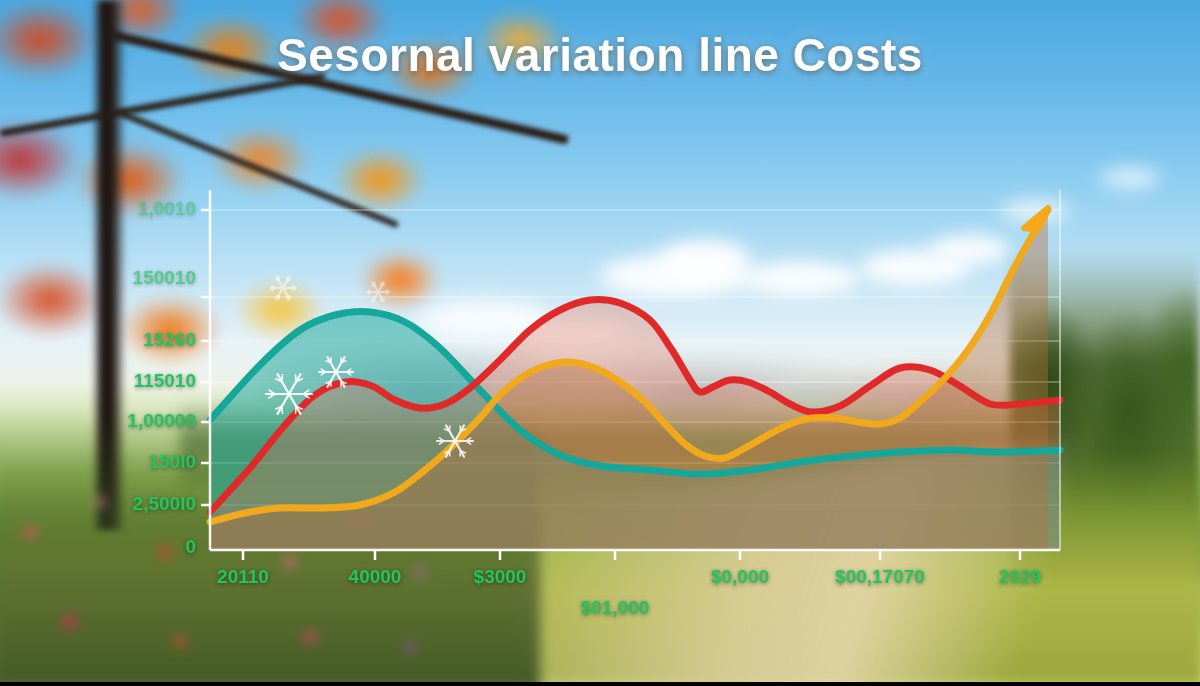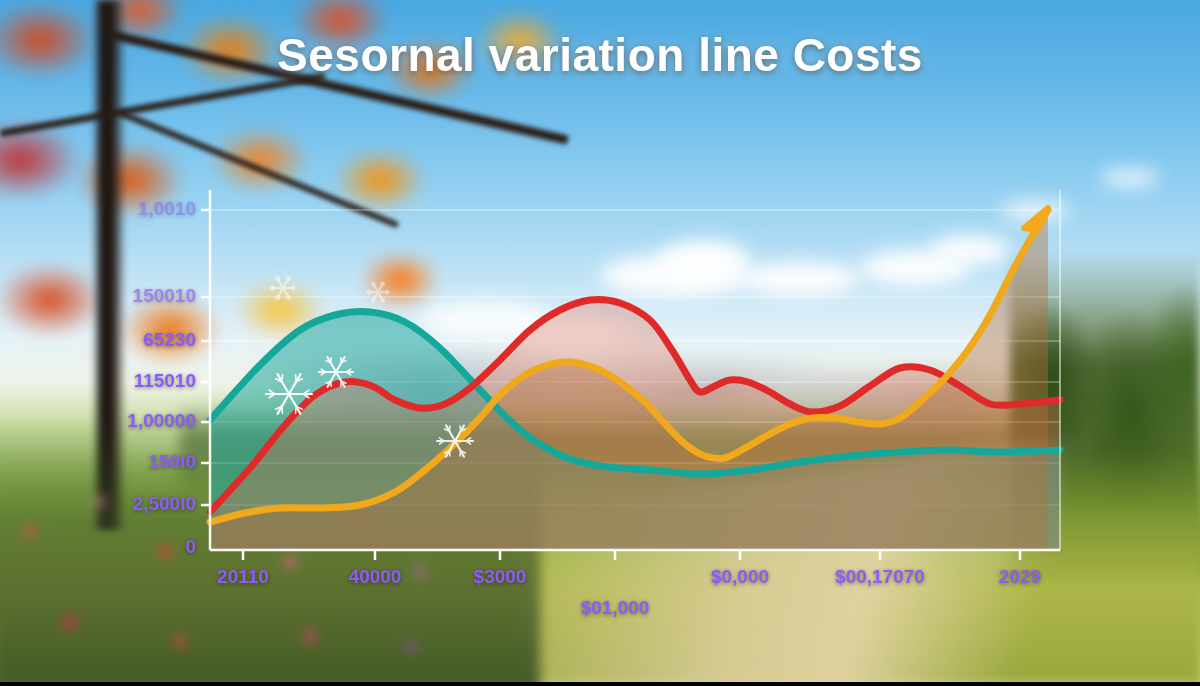--- a/index.html
+++ b/index.html
@@ -112,21 +112,21 @@
   .chart{position:absolute;left:0;top:0;width:1200px;height:686px;}
 
   .title{
     position:absolute;left:0;right:0;top:28px;text-align:center;
     font-size:46px;font-weight:bold;color:#ffffff;letter-spacing:.5px;
     text-shadow:0 2px 7px rgba(60,40,20,.55), 0 0 18px rgba(255,255,255,.35);
     white-space:nowrap;
   }
 
   .ytick,.xtick{
-    position:absolute;color:#8b5cf6;font-size:19px;font-weight:bold;
+    position:absolute;color:#22c55e;font-size:19px;font-weight:bold;
     text-shadow:0 1px 4px rgba(0,0,0,.45);white-space:nowrap;
   }
   .ytick{text-align:right;}
   .xtick{text-align:center;}
 </style>
 </head>
 <body>
 
 <div class="stage">
 
@@ -312,22 +312,22 @@
         </g>
       </g>
     <g id="arrow">
         <path d="M 1024 228 L 1048 208 L 1038 230 Z" fill="#f4a91c" stroke="#f4a91c" stroke-width="6" stroke-linejoin="round"></path>
       </g>
   </svg>
 
   <div class="title">Sesornal variation line Costs</div>
   <div id="ylabels">
       <div class="ytick" style="right: 1004px; top: 198px; opacity: 0.55;">1,0010</div>
-      <div class="ytick" style="right: 1004px; top: 285px; opacity: 0.7; margin-left: 21px;">150010</div>
-      <div class="ytick" style="right: 1004px; top: 329px;">65230</div>
+      <div class="ytick" style="right: 1004px; top: 267px; opacity: 0.7; margin-left: 21px;">150010</div>
+      <div class="ytick" style="right: 1004px; top: 329px;">15260</div>
       <div class="ytick" style="right: 1004px; top: 370px;">115010</div>
       <div class="ytick" style="right: 1004px; top: 410px;">1,00000</div>
       <div class="ytick" style="right: 1004px; top: 451px;">150I0</div>
       <div class="ytick" style="right: 1004px; top: 493px;">2,500I0</div>
       <div class="ytick" style="right: 1004px; top: 536px;">0</div>
     </div>
   <div id="xlabels">
       <div class="xtick" style="left: 153px; width: 180px; top: 566px;">20110</div>
       <div class="xtick" style="left: 285px; width: 180px; top: 566px;">40000</div>
       <div class="xtick" style="left: 410px; width: 180px; top: 566px;">$3000</div>

